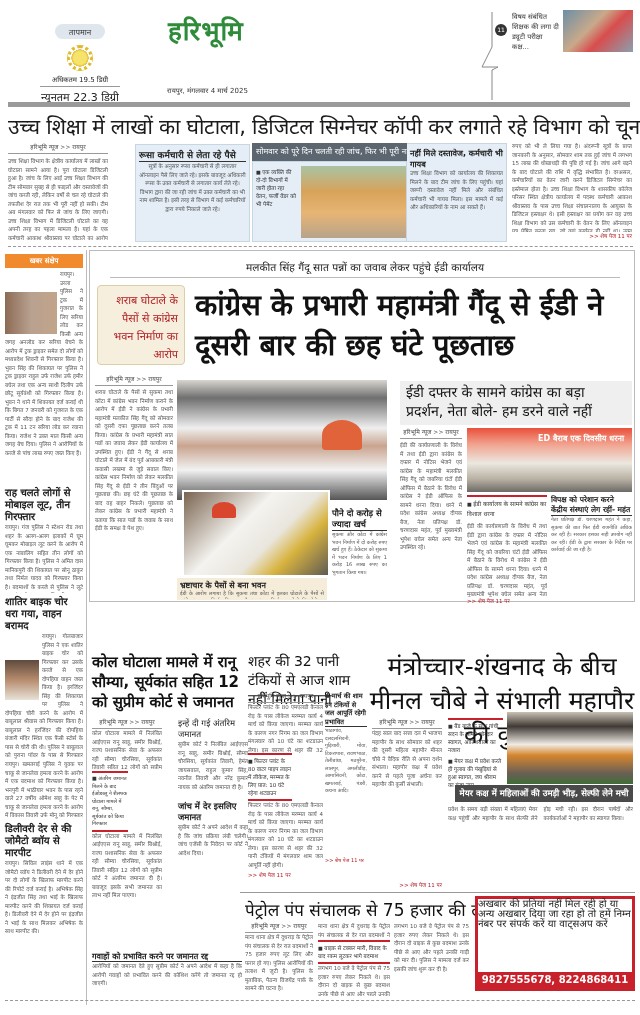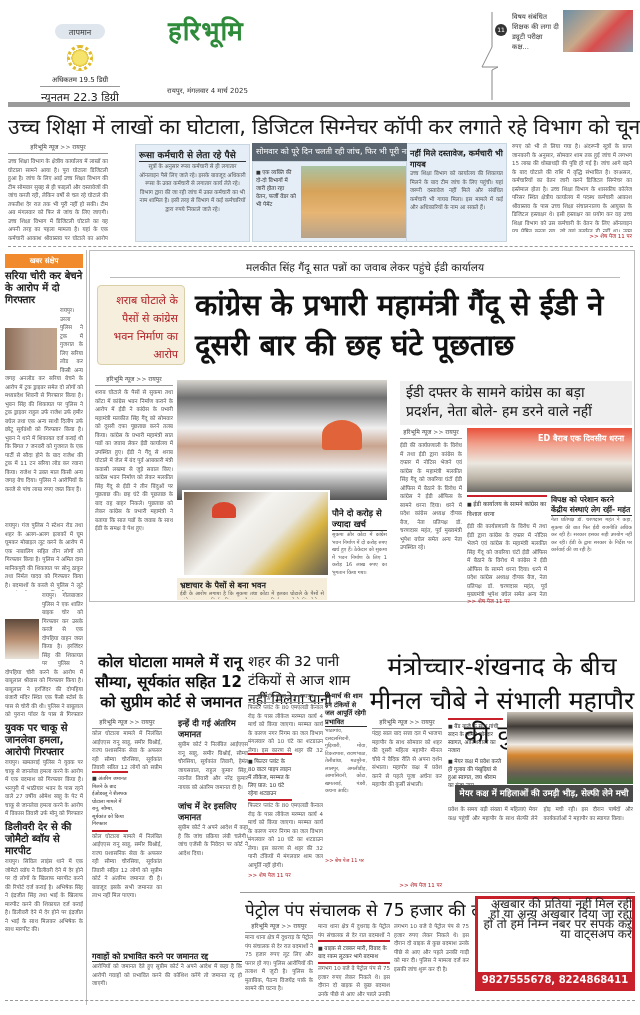--- a/index.html
+++ b/index.html
@@ -29,30 +29,30 @@
 .stamp .b{font-size:9px;color:#e0652a;font-weight:bold}
 .sidebar-tag{left:5px;top:254px;width:78px;height:14px;background:#f08a2c;color:#fff;font-size:7px;font-weight:bold;text-align:center;line-height:14px}
 .brief-head{font-size:10px;font-weight:bold;color:#222;line-height:12px}
 .midframe{left:89px;top:250px;width:546px;height:352px;border:1px solid #bbb}
 .kicker-side{left:97px;top:285px;width:88px;height:80px;background:#f6efdd;border:1px solid #d9cfa8;border-radius:4px;color:#b11b22;font-size:11px;text-align:right;padding:6px 6px;line-height:18px}
 .kicker-line{left:110px;top:260px;width:510px;font-size:10.5px;text-align:center;border-bottom:1px solid #bbb;padding-bottom:3px}
 .big-head{left:195px;top:285px;width:440px;font-size:29px;font-weight:bold;line-height:40px;color:#111}
 .ed-head{left:400px;top:381px;width:232px;height:44px;background:#efefef;font-size:14px;color:#111;padding:2px 6px;line-height:19px}
 .bullet{font-size:6px;line-height:9px;color:#333}
 .bullet:before{content:"■ ";font-size:5px}
-.headline2{font-size:15px;font-weight:bold;color:#111;text-align:right;line-height:20px}
+.headline2{font-size:15px;font-weight:bold;color:#111;text-align:left;line-height:20px}
 .headline3{font-size:14px;color:#111;line-height:19px}
 .headline4{font-size:25px;color:#111;text-align:center;line-height:34px}
 .mayor-cap{left:455px;top:785px;width:178px;height:17px;background:#4a4a4a;color:#fff;font-size:8.5px;text-align:center;line-height:17px;font-weight:bold}
 .petrol-head{left:245px;top:898px;width:390px;font-size:17px;color:#111}
 .notice{left:475px;top:896px;width:160px;height:95px;border:3px solid #c8212b;background:#fff}
 .notice .top{height:20px;background:#c8212b;color:#fff;font-size:13px;font-weight:bold;text-align:right;padding-right:8px;line-height:20px}
 .notice .brand{font-size:13px;font-weight:bold;color:#2e8b3a;text-align:center;margin-top:3px}
 .notice .brand span{font-size:7px;color:#222;font-weight:bold}
-.notice .body{font-size:12px;text-align:right;line-height:10px;color:#222}
+.notice .body{font-size:10px;text-align:left;line-height:10px;color:#222}
 .notice .phone{position:absolute;bottom:0;left:0;width:100%;height:16px;background:#c8212b;color:#fff;font-size:10px;font-weight:bold;text-align:center;line-height:16px}
 .dashrule{border-top:1px dashed #999}
 </style>
 </head>
 <body>
 
 <div class="abs masthead">
   <div class="abs temp-box">
     <div class="temp-label">तापमान</div>
     <div class="sun"></div>
@@ -100,31 +100,31 @@
   <div class="tinytext" style="height:80px;overflow:hidden">उच्च शिक्षा विभाग को कार्यालय की शिकायत मिलने के बाद टीम जांच के लिए पहुंची। यहां जरूरी दस्तावेज नहीं मिले और संबंधित कर्मचारी भी गायब मिला। इस मामले में कई और अधिकारियों के नाम आ सकते हैं।</div>
 </div>
 <div class="abs" style="left:512px;top:142px;width:120px">
   <div class="tinytext" style="height:90px;overflow:hidden">रुपए को भी ले लिया गया है। अंदरूनी सूत्रों के प्राप्त जानकारी के अनुसार, सोमवार शाम तक हुई जांच में लगभग 15 लाख की धोखाधड़ी की पुष्टि हो गई है। जांच आगे बढ़ने के बाद घोटाले की राशि में वृद्धि संभावित है। दरअसल, कर्मचारियों का वेतन जारी करने डिजिटल सिग्नेचर का इस्तेमाल होता है। उच्च शिक्षा विभाग के शासकीय कॉलेज परिसर स्थित क्षेत्रीय कार्यालय में पदस्थ कर्मचारी आकाश श्रीवास्तव के पास उच्च शिक्षा संचालनालय के आयुक्त के डिजिटल हस्ताक्षर थे। इसी हस्ताक्षर का प्रयोग कर वह उच्च शिक्षा विभाग को उस कर्मचारी के वेतन के लिए ऑनलाइन पत्र प्रेषित करता रहा, जो वहां कार्यरत ही नहीं था। उक्त कर्मचारी रूपेश अजीत</div>
   <div style="font-size:5.5px;color:#b11b22;text-align:right">&gt;&gt; शेष पेज 11 पर</div>
 </div>
 <div class="abs dashrule" style="left:8px;top:246px;width:625px"></div>
 
 <div class="abs sidebar-tag">खबर संक्षेप</div>
 <div class="abs" style="left:5px;top:270px;width:78px">
-  <div class="brief-head">सरिया चोरी कर बेचने के आरोप में दो गिरफ्तार</div>
   <div style="position:relative;height:215px;overflow:hidden">
     <div class="photo" style="float:left;width:52px;height:42px;margin:22px 3px 2px 0;background:linear-gradient(90deg,#8c6b55 0%,#b9a190 50%,#c2a48a 100%)"></div>
     <div class="tinytext">रायपुर। उरला पुलिस ने ट्रक में गुजरात के लिए सरिया लोड कर किसी अन्य जगह अनलोड कर सरिया बेचने के आरोप में ट्रक ड्राइवर समेत दो लोगों को मध्यप्रदेश शिवनी से गिरफ्तार किया है। भुवन सिंह की शिकायत पर पुलिस ने ट्रक ड्राइवर राहुल उर्फ राजेश उर्फ हमीर बघेल तथा एक अन्य साथी दिलीप उर्फ छोटू सूर्यवंशी को गिरफ्तार किया है। भुवन ने थाने में शिकायत दर्ज कराई थी कि बिगत 7 जनवरी को गुजरात के एक पार्टी से सौदा होने के बाद राजेश की ट्रक में 11 टन सरिया लोड कर रवाना किया। राजेश ने उक्त माल किसी अन्य जगह बेच दिया। पुलिस ने आरोपियों के कब्जे से पांच लाख रुपए जब्त किए हैं।</div>
   </div>
+  <div class="brief-head" style="margin-top:2px">राह चलते लोगों से मोबाइल लूट, तीन गिरफ्तार</div>
   <div class="tinytext" style="height:70px;overflow:hidden">रायपुर। गंज पुलिस ने स्टेशन रोड तथा शहर के अलग-अलग इलाकों में घूम घूमकर मोबाइल लूट करने के आरोप में एक नाबालिग सहित तीन लोगों को गिरफ्तार किया है। पुलिस ने अमित दास मानिकपुरी की शिकायत पर सोनू ठाकुर तथा निर्मल यादव को गिरफ्तार किया है। बदमाशों के कब्जे से पुलिस ने लूटे गए पांच मोबाइल जब्त किए हैं।</div>
+  <div class="brief-head" style="margin-top:3px">शातिर बाइक चोर धरा गया, वाहन बरामद</div>
   <div style="position:relative;height:128px;overflow:hidden">
     <div class="photo" style="float:left;width:34px;height:40px;margin:28px 3px 2px 0;background:linear-gradient(180deg,#5e4a3d 0%,#b78c6e 50%,#e8e2d8 100%)"></div>
     <div class="tinytext">रायपुर। गोलबाजार पुलिस ने एक शातिर बाइक चोर को गिरफ्तार कर उसके कब्जे से एक दोपहिया वाहन जब्त किया है। हरजिंदर सिंह की शिकायत पर पुलिस ने दोपहिया चोरी करने के आरोप में बाबूलाल श्रीवास को गिरफ्तार किया है। बाबूलाल ने हरजिंदर की दोपहिया बंजारी मंदिर स्थित एक फैंसी स्टोर्स के पास से चोरी की थी। पुलिस ने बाबूलाल को पुराना पॉवर के पास से गिरफ्तार किया है।</div>
   </div>
-  <div class="brief-head" style="margin-top:3px">युवक पर चाकू से जानलेवा हमला, आरोपी गिरफ्तार</div>
   <div class="tinytext" style="height:60px;overflow:hidden">रायपुर। खमतराई पुलिस ने युवक पर चाकू से जानलेवा हमला करने के आरोप में एक बदमाश को गिरफ्तार किया है। भनपुरी में भाठीयार भवन के पास रहने वाले 27 वर्षीय ओमेश साहू के पेट में चाकू से जानलेवा हमला करने के आरोप में विकास तिवारी उर्फ मोनू को गिरफ्तार किया है।</div>
   <div class="brief-head" style="margin-top:3px">डिलीवरी देर से की जोमैटो ब्वॉय से मारपीट</div>
   <div class="tinytext" style="height:90px;overflow:hidden">रायपुर। सिविल लाइंस थाने में एक जोमैटो ब्वॉय ने डिलीवरी देने में देर होने पर दो लोगों के खिलाफ मारपीट करने की रिपोर्ट दर्ज कराई है। अभिषेक सिंह ने इंद्रजीत सिंह तथा भाई के खिलाफ मारपीट करने की शिकायत दर्ज कराई है। डिलीवरी देने में देर होने पर इंद्रजीत ने भाई के साथ मिलकर अभिषेक के साथ मारपीट की।</div>
 </div>
 <div class="abs" style="left:86px;top:250px;width:1px;height:755px;background:#bbb"></div>
 
 <div class="abs midframe"></div>
 <div class="abs kicker-line">मलकीत सिंह गैंदू सात पन्नों का जवाब लेकर पहुंचे ईडी कार्यालय</div>
 <div class="abs kicker-side">शराब घोटाले के पैसों से कांग्रेस भवन निर्माण का आरोप</div>
 <div class="abs big-head">कांग्रेस के प्रभारी महामंत्री गैंदू से ईडी ने दूसरी बार की छह घंटे पूछताछ</div>
@@ -171,21 +171,21 @@
 </div>
 <div class="abs" style="left:92px;top:718px;width:70px">
   <div class="byline">हरिभूमि न्यूज &gt;&gt; रायपुर</div>
   <div class="tinytext" style="height:40px;overflow:hidden">कोल घोटाला मामले में निलंबित आईएएस रानू साहू, समीर बिश्नोई, राज्य प्रशासनिक सेवा के अफसर रही सौम्या चौरसिया, सूर्यकांत तिवारी सहित 12 लोगों को सुप्रीम कोर्ट ने अंतरिम जमानत दी है। बावजूद इसके सभी जमानत का लाभ नहीं मिल पाएगा।</div>
   <div style="border-top:2px solid #c8212b;border-bottom:2px solid #c8212b;width:36px;padding:2px 0;margin-top:2px">
     <div class="bullet" style="font-size:5px;line-height:7.5px">अंतरिम जमानत मिलने के बाद ईओडब्लू ने शैलफ्क घोटाला मामले में रानू, सौम्या, सूर्यकांत को किया गिरफ्तार</div>
   </div>
   <div class="tinytext" style="height:100px;overflow:hidden">कोल घोटाला मामले में निलंबित आईएएस रानू साहू, समीर बिश्नोई, राज्य प्रशासनिक सेवा के अफसर रही सौम्या चौरसिया, सूर्यकांत तिवारी सहित 12 लोगों को सुप्रीम कोर्ट ने अंतरिम जमानत दी है। बावजूद इसके सभी जमानत का लाभ नहीं मिल पाएगा।</div>
 </div>
 <div class="abs" style="left:178px;top:718px;width:70px">
-  <div style="font-size:8.5px;font-weight:bold;line-height:11px">इन्हें दी गई अंतरिम जमानत</div>
+  <div style="font-size:8.5px;font-weight:normal;line-height:11px">इन्हें दी गई अंतरिम जमानत</div>
   <div class="tinytext" style="height:58px;overflow:hidden">सुप्रीम कोर्ट ने निलंबित आईएएस रानू साहू, समीर बिश्नोई, सौम्या चौरसिया, सूर्यकांत तिवारी, हेमंत जायसवाल, राहुल कुमार सिंह, नवनीत तिवारी और नरेंद्र कुमार नायक को अंतरिम जमानत दी है।</div>
   <div style="font-size:8.5px;font-weight:bold;line-height:11px;margin-top:3px">जांच में देर इसलिए जमानत</div>
   <div class="tinytext" style="height:90px;overflow:hidden">सुप्रीम कोर्ट ने अपने आदेश में कहा है कि जांच प्रक्रिया लंबी चलेगी। जांच एजेंसी के निवेदन पर कोर्ट ने आदेश दिया।</div>
 </div>
 <div class="abs" style="left:92px;top:950px;width:150px">
   <div style="font-size:8px;font-weight:bold;border-bottom:1px solid #333">गवाहों को प्रभावित करने पर जमानत रद्द</div>
   <div class="tinytext" style="height:35px;overflow:hidden">आरोपियों को जमानत देते हुए सुप्रीम कोर्ट ने अपने आदेश में कहा है कि आरोपी गवाहों को प्रभावित करने की कोशिश करेंगे तो जमानत रद्द हो जाएगी।</div>
 </div>
 
 <div class="abs" style="left:248px;top:652px;width:118px">

